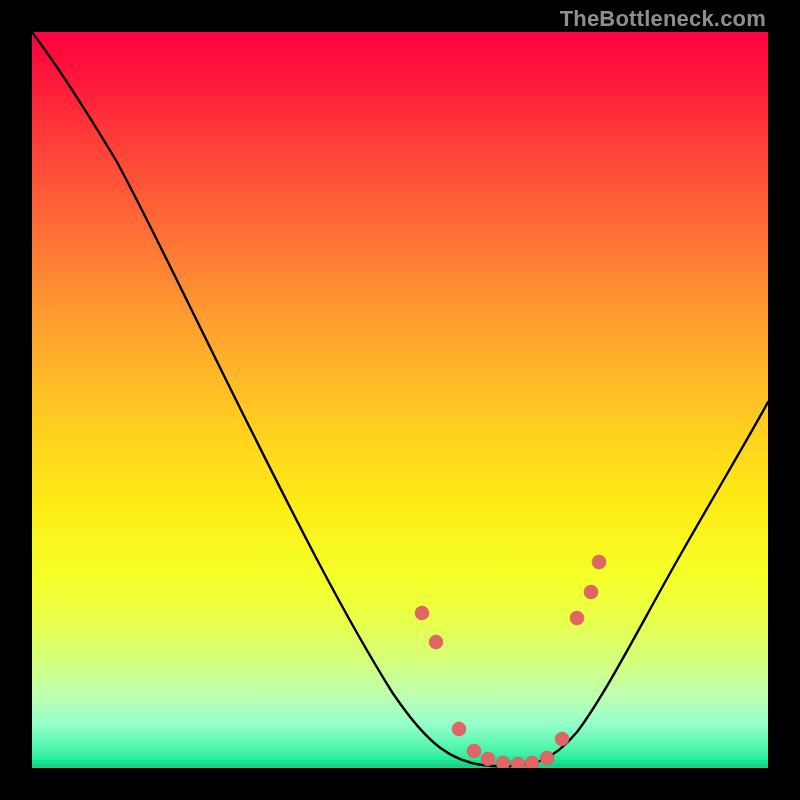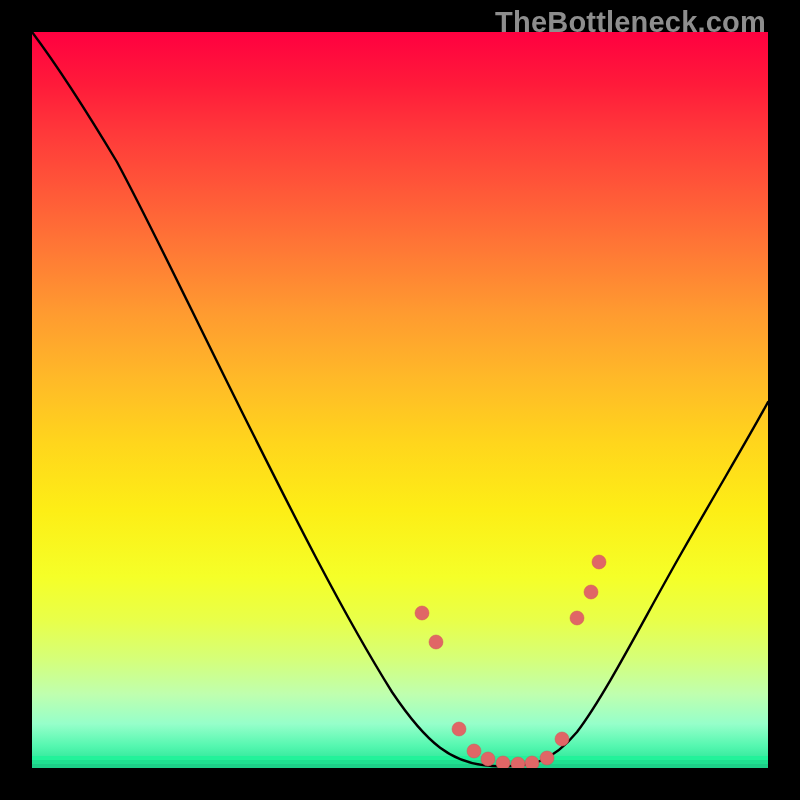--- a/index.html
+++ b/index.html
@@ -65,21 +65,21 @@
   .gb3 { background: #22f29a; }
   .curve {
     position: absolute;
     inset: 0;
   }
   .watermark {
     position: absolute;
     top: 6px;
     right: 34px;
     color: #8e8e8e;
-    font-size: 29px;
+    font-size: 22px;
     font-weight: 600;
     letter-spacing: 0.2px;
     user-select: none;
   }
 </style>
 </head>
 <body>
 
 <div class="frame">
 

